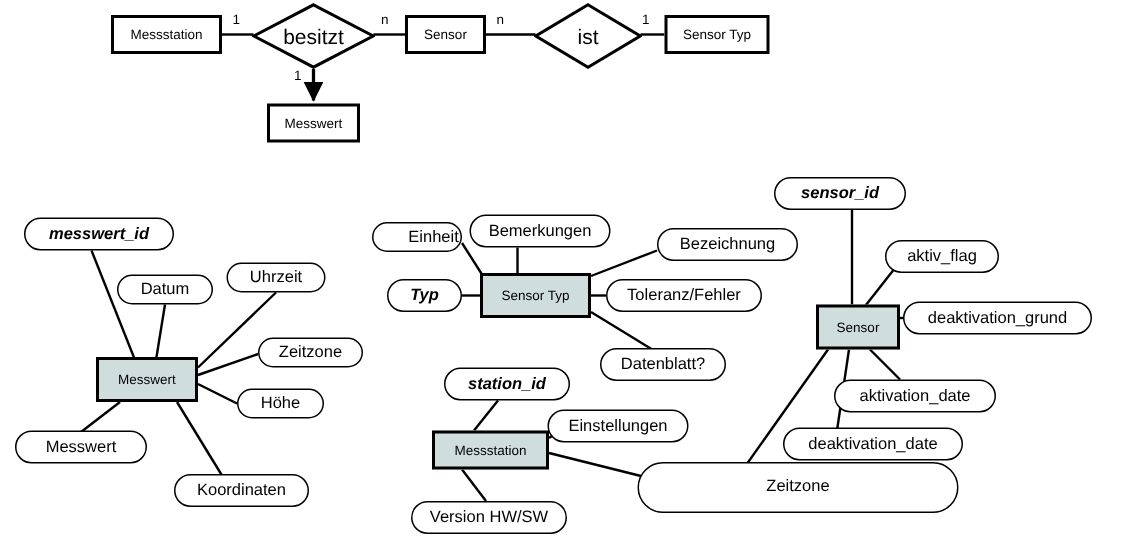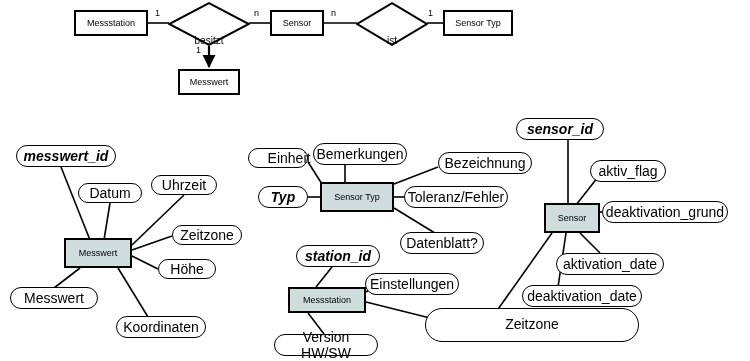--- a/index.html
+++ b/index.html
@@ -43,40 +43,39 @@
   }
   
   .entity-shaded {
     background: #cfdedd;
     border: 2px solid #000000;
     font-size: 9px;
   }
   
   .diamond {
     background: transparent;
-    font-size: 10px;
-    align-items: flex-end;
+    font-size: 14px;
   }
   .diamond .dshape {
     position: absolute;
     left: 0;
     top: 0;
     width: 100%;
     height: 100%;
   }
   .diamond .dlabel {
     position: relative;
     z-index: 2;
   }
   
   .attr {
     background: #ffffff;
     border: 1.6px solid #000000;
     border-radius: 999px;
-    font-size: 14px;
+    font-size: 11px;
     padding: 0 6px;
   }
   .attr.key {
     font-weight: bold;
     font-style: italic;
   }
   .attr.multiline {
     flex-direction: column;
     line-height: 1.25;
   }

